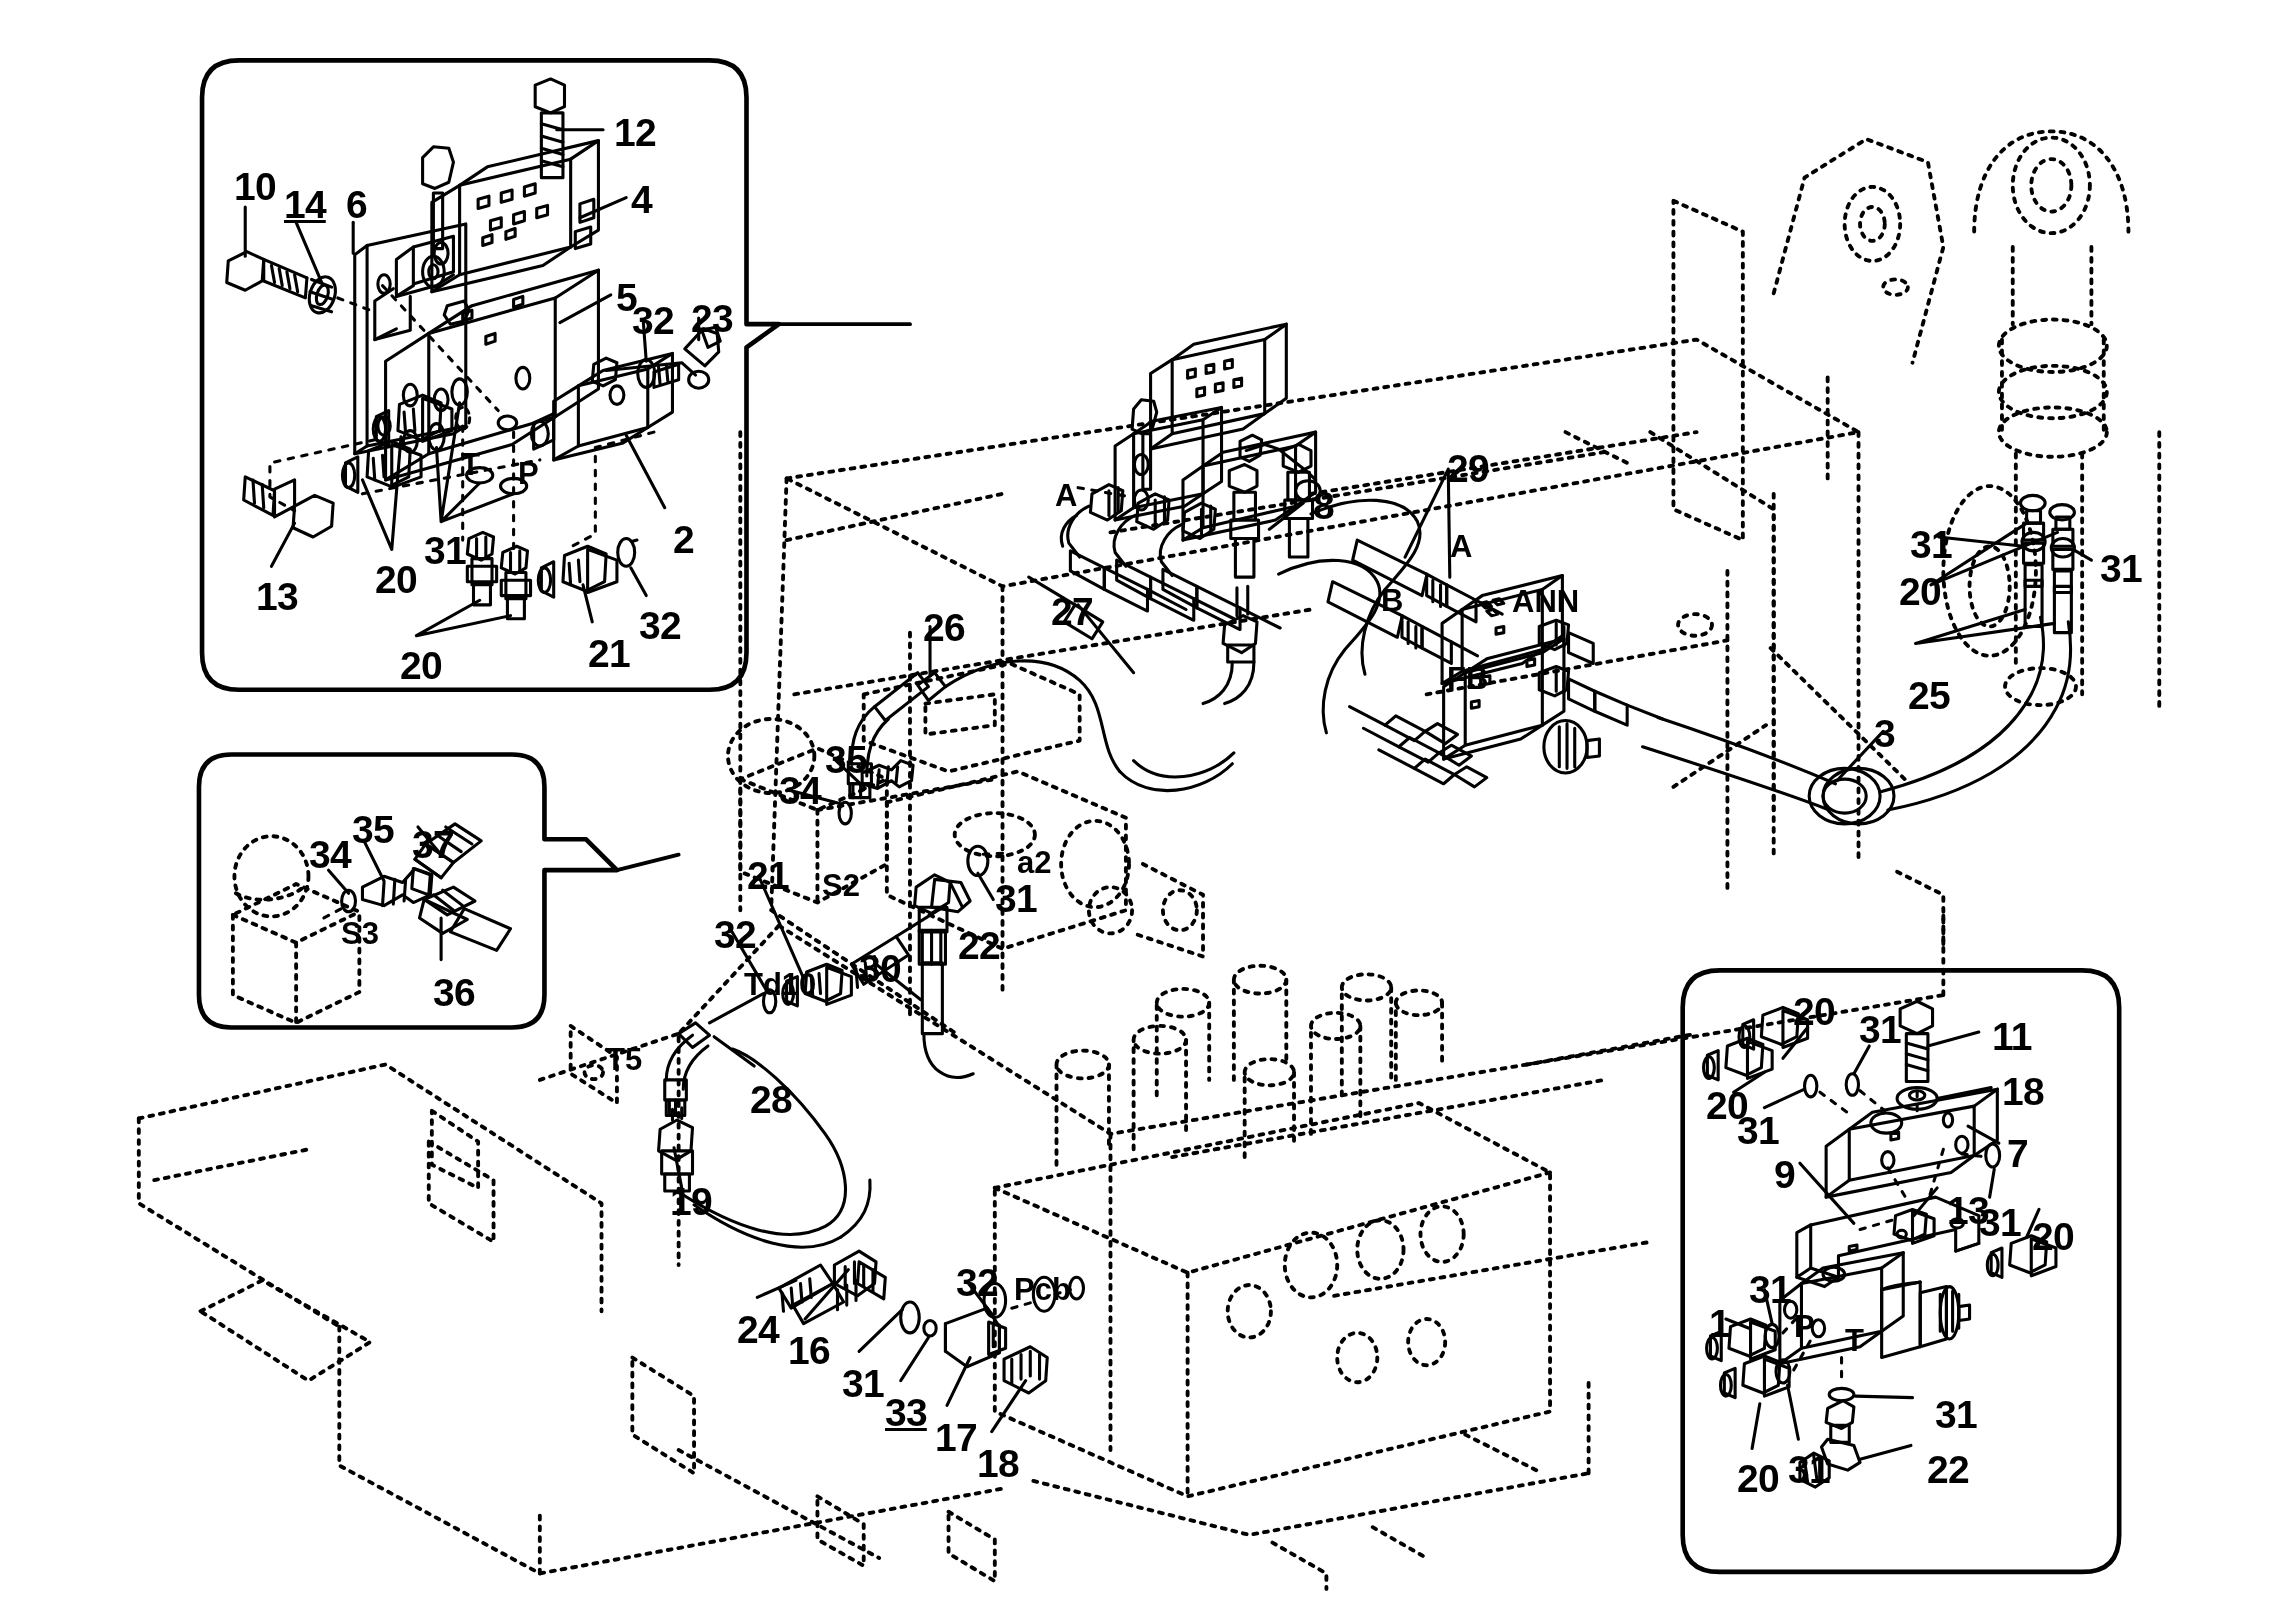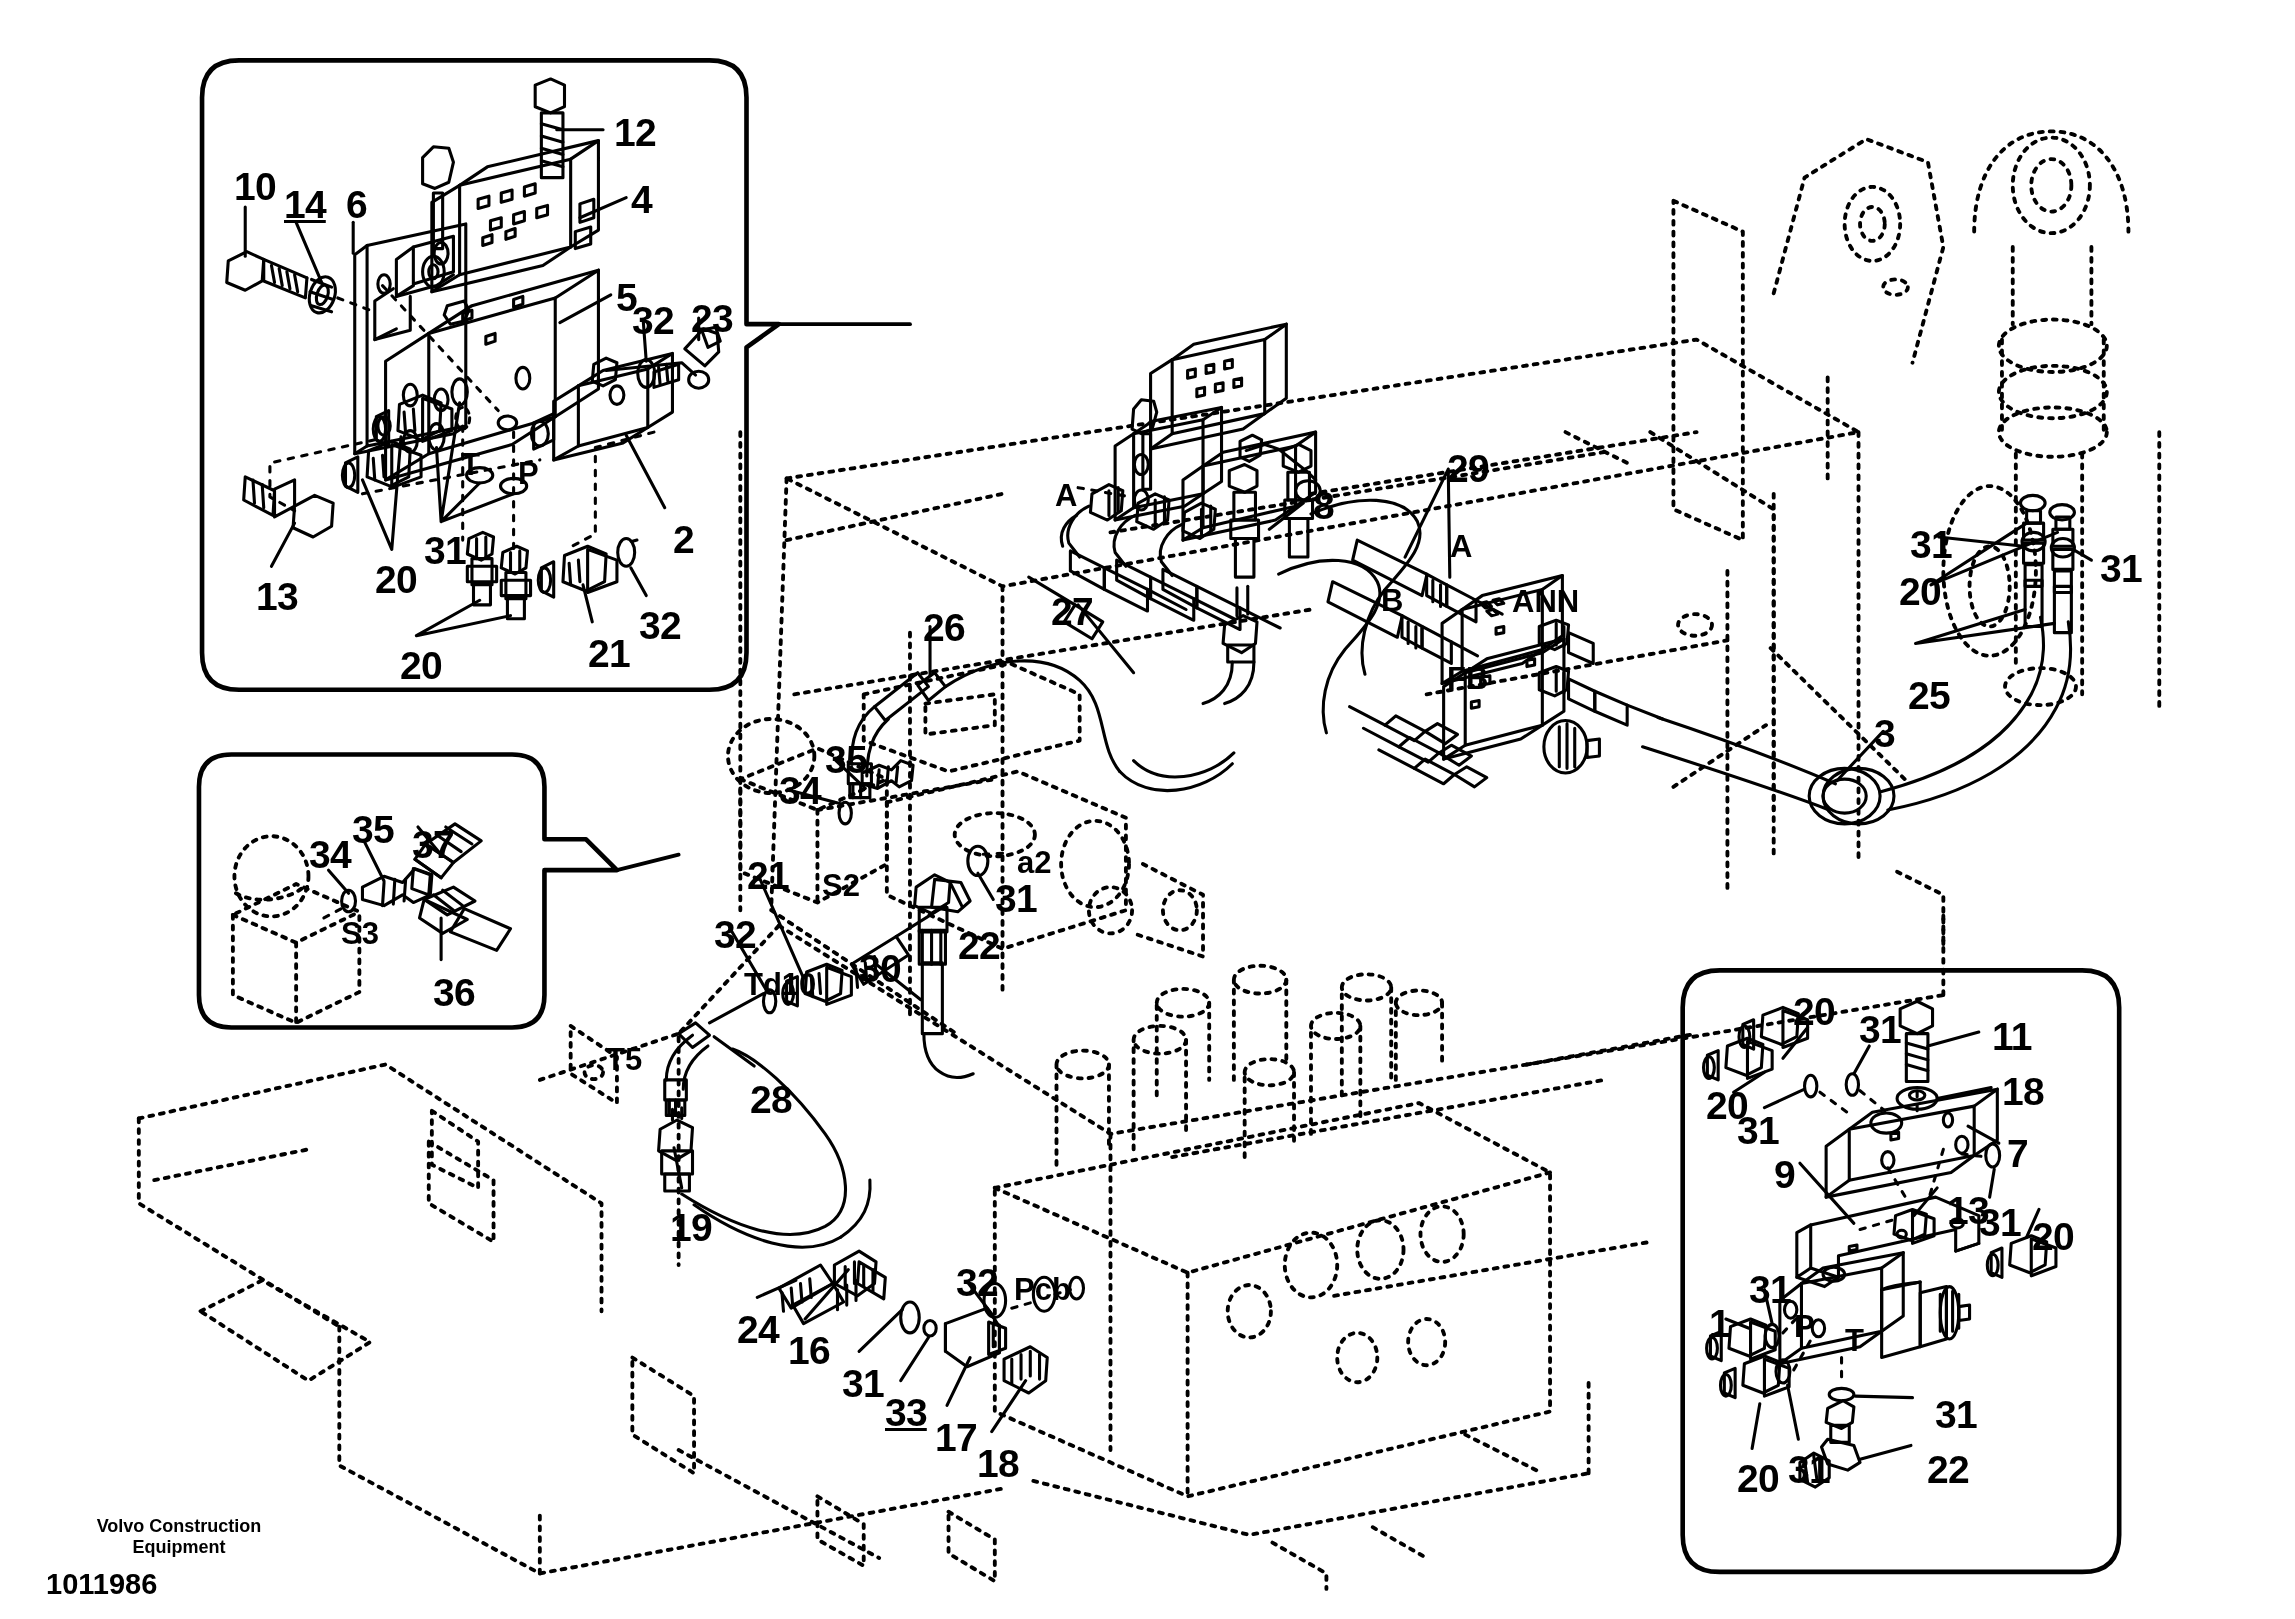--- a/index.html
+++ b/index.html
@@ -844,21 +844,21 @@
       <div class="callout num" style="left: 1051px; top: 592px;">27</div>
       <div class="callout num" style="left: 923px; top: 608px;">26</div>
       <div class="callout num" style="left: 825px; top: 740px;">35</div>
       <div class="callout num" style="left: 779px; top: 771px;">34</div>
       <div class="callout num" style="left: 747px; top: 856px;">21</div>
       <div class="callout num" style="left: 714px; top: 915px;">32</div>
       <div class="callout num" style="left: 995px; top: 879px;">31</div>
       <div class="callout num" style="left: 958px; top: 926px;">22</div>
       <div class="callout num" style="left: 859px; top: 949px;">30</div>
       <div class="callout num" style="left: 750px; top: 1080px;">28</div>
-      <div class="callout num" style="left: 670px; top: 1208px;">19</div>
+      <div class="callout num" style="left: 670px; top: 1182px;">19</div>
       <div class="callout num" style="left: 737px; top: 1310px; text-align: right;">24</div>
       <div class="callout num" style="left: 788px; top: 1331px;">16</div>
       <div class="callout num" style="left: 842px; top: 1364px;">31</div>
       <div class="callout num" style="left: 885px; top: 1393px; text-decoration: underline;">33</div>
       <div class="callout num" style="left: 935px; top: 1418px;">17</div>
       <div class="callout num" style="left: 977px; top: 1444px;">18</div>
       <div class="callout num" style="left: 956px; top: 1263px;">32</div>
       <div class="callout num" style="left: 1874px; top: 714px;">3</div>
       <div class="callout num" style="left: 1910px; top: 525px;">31</div>
       <div class="callout num" style="left: 2100px; top: 549px;">31</div>
@@ -869,22 +869,15 @@
       <div class="callout port" style="left: 1381px; top: 585px;">B</div>
       <div class="callout port" style="left: 1512px; top: 586px;">ANN</div>
       <div class="callout port" style="left: 1447px; top: 663px;">FB</div>
       <div class="callout port" style="left: 822px; top: 848px; margin-top: 22px;">S2</div>
       <div class="callout port" style="left: 1017px; top: 847px;">a2</div>
       <div class="callout port" style="left: 744px; top: 969px;">Td10</div>
       <div class="callout port" style="left: 606px; top: 1044px;">T5</div>
       <div class="callout port" style="left: 1014px; top: 1274px;">Pcb</div>
     </div>
 
-  <div id="footer">
-    <div class="brand">
-      <div>Volvo Construction</div>
-      <div>Equipment</div>
-    </div>
-    <div class="docid">1011986</div>
-  </div>
 
 </div>
 
 
 </body></html>

